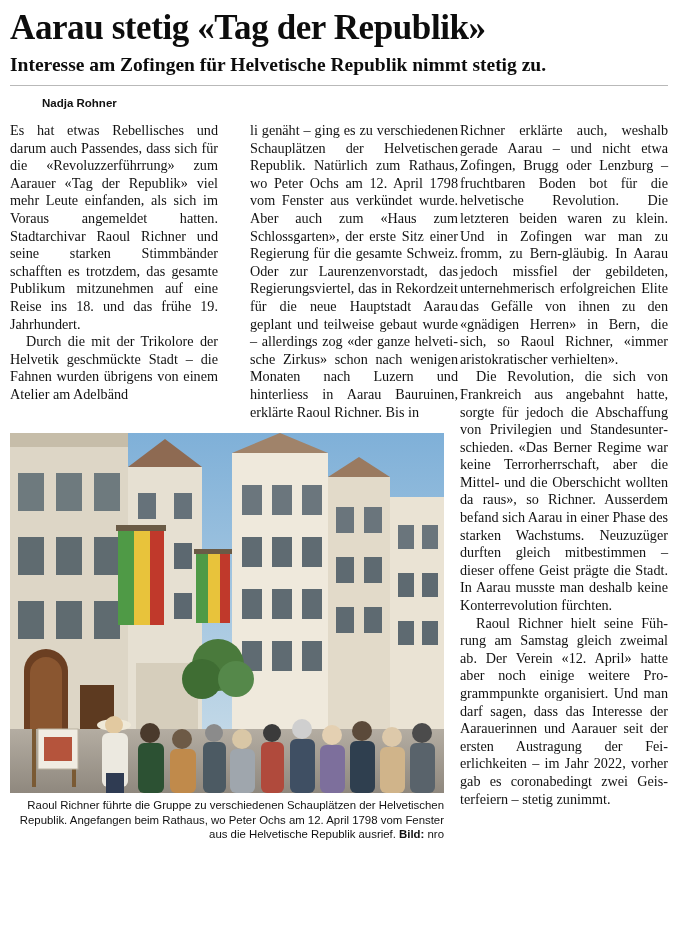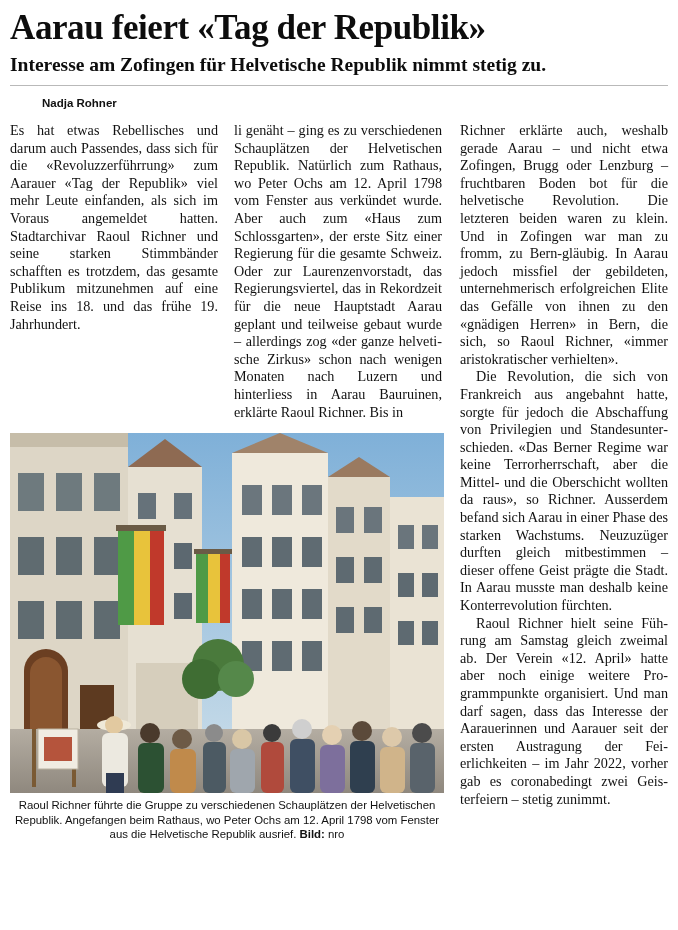--- a/index.html
+++ b/index.html
@@ -89,55 +89,56 @@
     background: #6a89a8;
   }
   .photo svg { display: block; }
 
   .caption {
     margin-top: 5px;
     font-family: "Liberation Sans", sans-serif;
     font-size: 11.4px;
     line-height: 14.6px;
     color: #111111;
-    text-align: center;
+    text-align: right;
     width: 434px;
   }
   .caption .credit {
     font-weight: bold;
   }
   .caption .credit-val {
     font-weight: normal;
   }
   .left-stack {
     width: 434px;
     flex: 0 0 434px;
   }
   .two-cols {
     display: flex;
-    gap: 16px;
+    gap: 32px;
   }
 </style>
 </head>
 <body>
 
 <div class="page">
 
-  <h1 class="headline">Aarau feiert «Tag der Republik»</h1>
+  <h1 class="headline">Aarau stetig «Tag der Republik»</h1>
   <h2 class="subhead">Interesse am Zofingen für Helvetische Republik nimmt stetig zu.</h2>
   <hr class="rule">
 
   <div class="byline">Nadja Rohner</div>
 
   <div class="columns">
 
     <div class="left-stack">
       <div class="two-cols">
         <div class="col">
           <p>Es hat etwas Rebellisches und darum auch Passendes, dass sich für die «Revoluzzerführ­rung» zum Aarauer «Tag der Republik» viel mehr Leute einfanden, als sich im Voraus ange­meldet hatten. Stadtarchivar Raoul Richner und seine starken Stimmbänder schafften es trotz­dem, das gesamte Publikum mitzunehmen auf eine Reise ins 18. und das frühe 19. Jahrhun­dert.</p>
+          <p>Durch die mit der Trikolore der Helvetik geschmückte Stadt – die Fahnen wurden übrigens von einem Atelier am Adelbänd­</p>
         </div>
         <div class="col">
           <p>li genäht – ging es zu verschiede­nen Schauplätzen der Helveti­schen Republik. Natürlich zum Rathaus, wo Peter Ochs am 12. April 1798 vom Fenster aus verkündet wurde. Aber auch zum «Haus zum Schlossgarten», der erste Sitz einer Regierung für die gesamte Schweiz. Oder zur Laurenzen­vorstadt, das Regierungsviertel, das in Rekordzeit für die neue Hauptstadt Aarau geplant und teilweise gebaut wurde – aller­dings zog «der ganze helveti­sche Zirkus» schon nach weni­gen Monaten nach Luzern und hinterliess in Aarau Bauruinen, erklärte Raoul Richner. Bis in</p>
         </div>
       </div>
 
       <div class="photo-block">
         <div class="photo">
           <svg width="434" height="360" viewBox="0 0 434 360" xmlns="http://www.w3.org/2000/svg">
             <defs>

